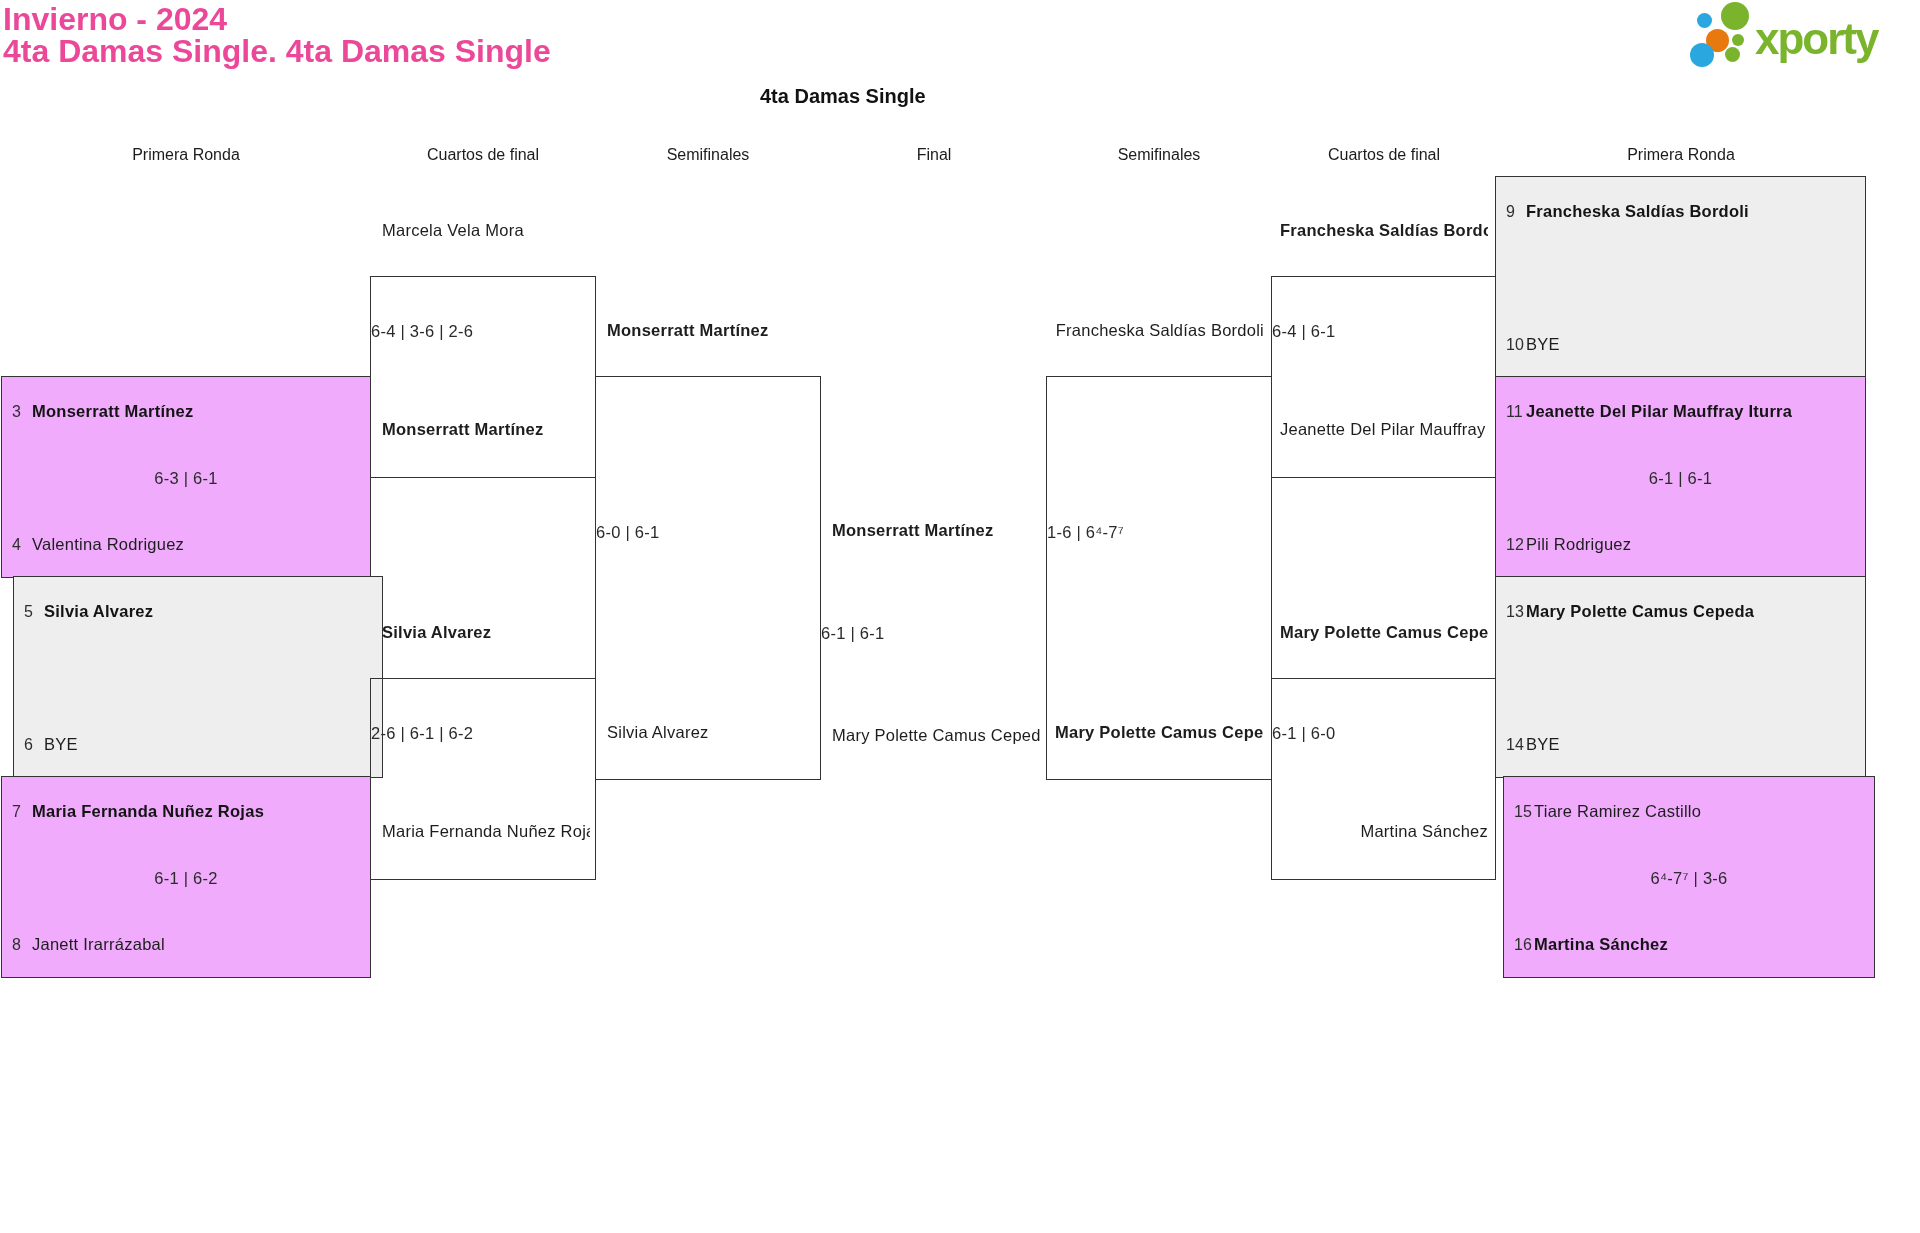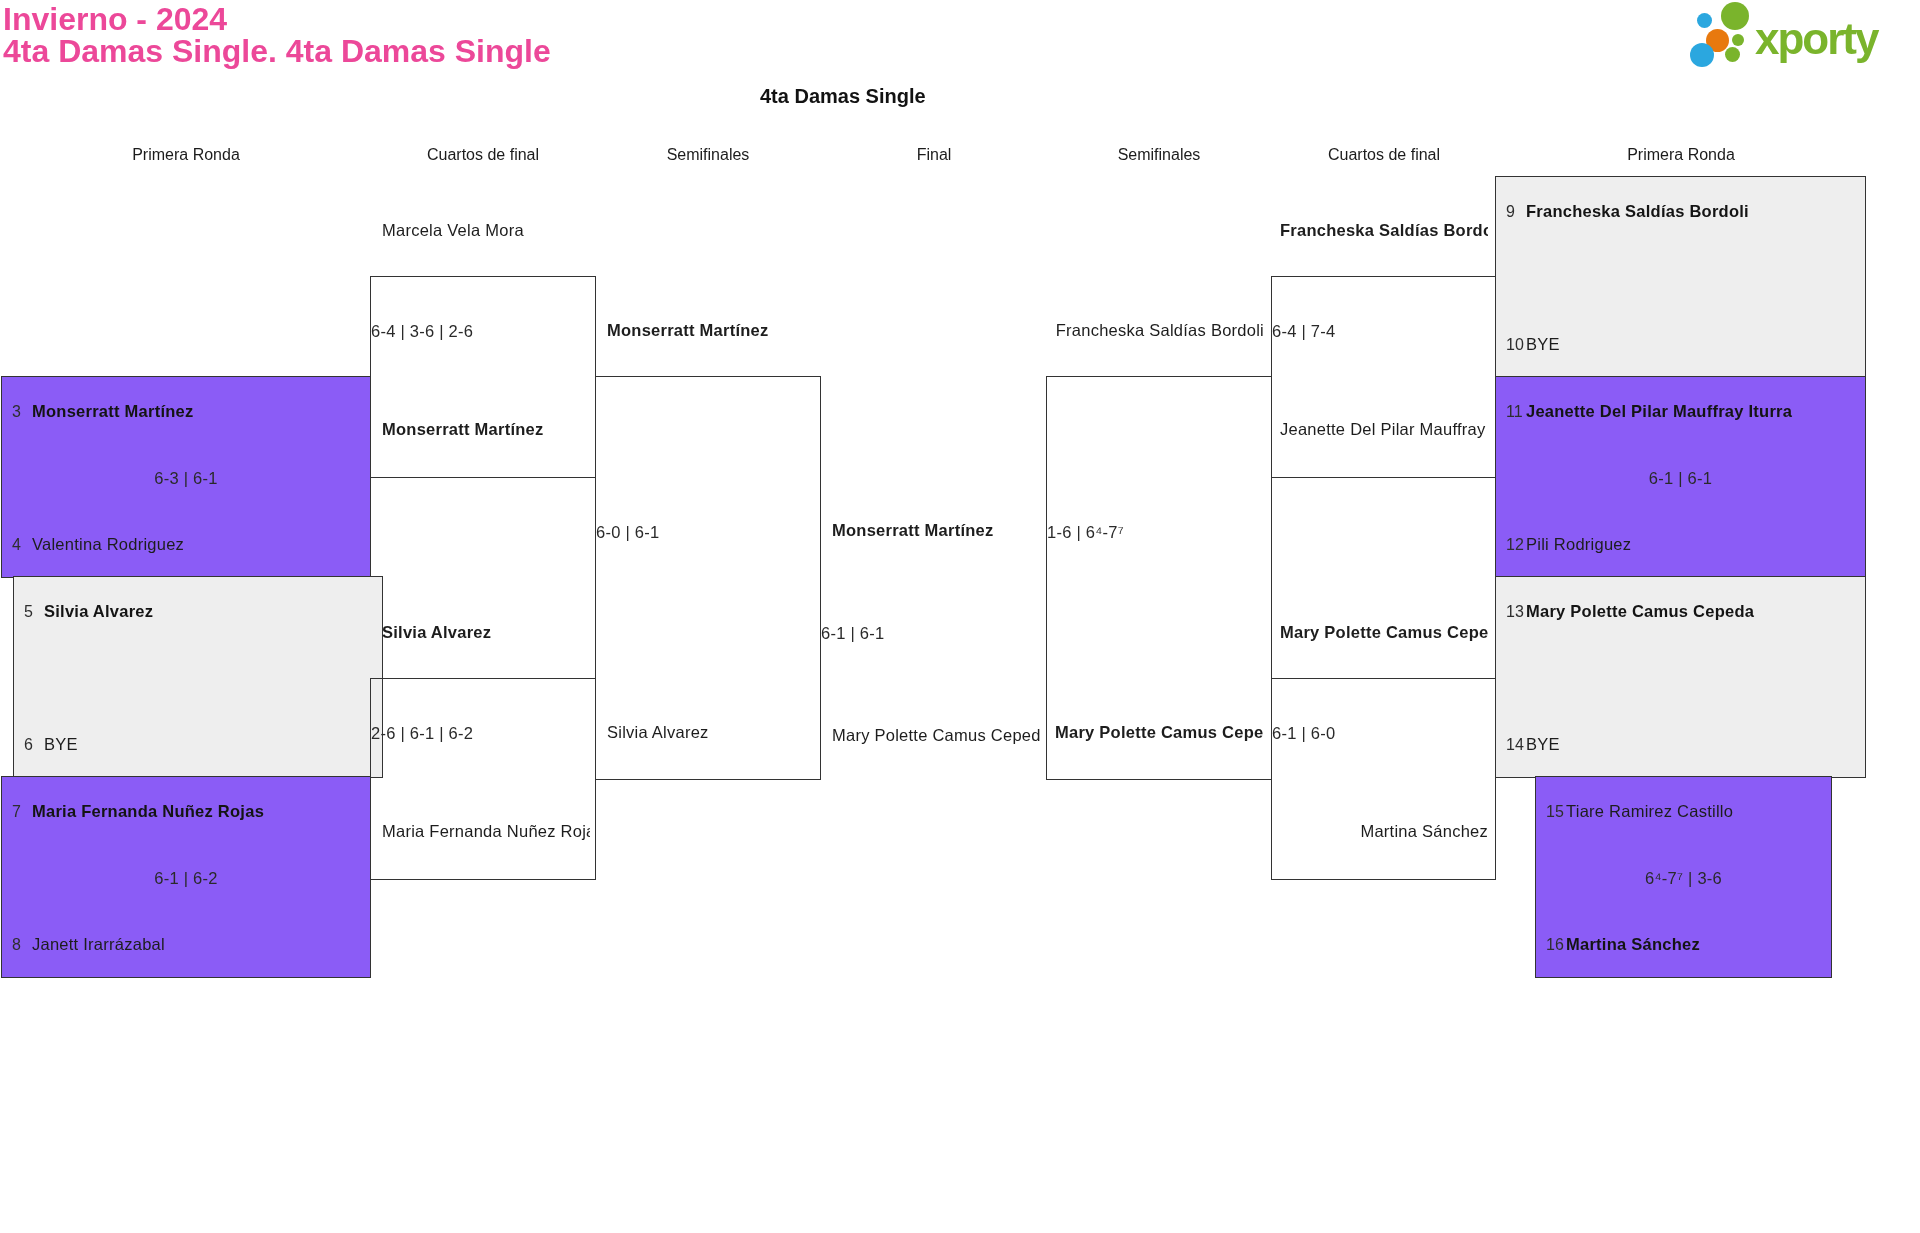--- a/index.html
+++ b/index.html
@@ -18,21 +18,21 @@
   .d4{left:47px;top:34px;width:12px;height:12px;background:#7ab42c;}
   .d5{left:5px;top:43px;width:24px;height:24px;background:#2ba7df;}
   .d6{left:40px;top:47px;width:15px;height:15px;background:#7ab42c;}
   .logo-text{position:absolute;left:70px;top:14px;font-size:44px;font-weight:700;letter-spacing:-2px;color:#7ab42c;}
 
   
   .bracket-title{position:absolute;left:760px;top:85px;width:400px;text-align:left;font-size:20px;font-weight:600;color:#121212;}
   .round-h{position:absolute;top:144px;width:220px;height:22px;line-height:22px;text-align:center;font-size:16px;font-weight:500;color:#1c1c1c;white-space:nowrap;}
 
   
-  .blk{position:absolute;height:202px;border:1px solid #333;box-sizing:border-box;background:#8b5cf6;}
+  .blk{position:absolute;height:202px;border:1px solid #333;box-sizing:border-box;background:#f0abfc;}
   .blk.gray{background:#eeeeee;}
   .prow{position:absolute;left:0;right:0;height:24px;line-height:24px;white-space:nowrap;overflow:hidden;padding-left:10px;}
   .prow.p1{top:22px;}
   .prow.p2{top:155px;}
   .scrow{position:absolute;left:0;right:0;top:89px;height:24px;line-height:24px;text-align:center;
          font-size:16.5px;color:#2a2a2a;letter-spacing:.25px;white-space:nowrap;overflow:hidden;}
   .seed{display:inline-block;min-width:20px;font-size:16px;color:#2e2e2e;}
   .pname{font-size:16.5px;color:#1d1d1d;letter-spacing:.25px;}
   .w{font-weight:700;color:#141414;}
 
@@ -102,39 +102,39 @@
   <div class="blk" style="left:1495px;top:376px;width:371px">
     <div class="prow p1"><span class="seed">11</span><span class="pname w">Jeanette Del Pilar Mauffray Iturra</span></div>
     <div class="scrow">6-1 | 6-1</div>
     <div class="prow p2"><span class="seed">12</span><span class="pname">Pili Rodriguez</span></div>
   </div>
   <div class="blk gray" style="left:1495px;top:576px;width:371px">
     <div class="prow p1"><span class="seed">13</span><span class="pname w">Mary Polette Camus Cepeda</span></div>
     <div class="scrow"></div>
     <div class="prow p2"><span class="seed">14</span><span class="pname">BYE</span></div>
   </div>
-  <div class="blk" style="left:1535px;top:776px;width:297px">
+  <div class="blk" style="left:1503px;top:776px;width:372px">
     <div class="prow p1"><span class="seed">15</span><span class="pname">Tiare Ramirez Castillo</span></div>
     <div class="scrow">6⁴-7⁷ | 3-6</div>
     <div class="prow p2"><span class="seed">16</span><span class="pname w">Martina Sánchez</span></div>
   </div>
 
   <div class="box qf" style="left:370px;top:276px;width:226px;height:202px">
     <div class="lab al top">Marcela Vela Mora</div>
     <div class="boxscore">6-4 | 3-6 | 2-6</div>
     <div class="lab al bot w">Monserratt Martínez</div>
   </div>
   <div class="box qf" style="left:370px;top:678px;width:226px;height:202px">
     <div class="lab al top w">Silvia Alvarez</div>
     <div class="boxscore">2-6 | 6-1 | 6-2</div>
     <div class="lab al bot">Maria Fernanda Nuñez Rojas</div>
   </div>
   <div class="box qf" style="left:1271px;top:276px;width:225px;height:202px">
     <div class="lab ar top w">Francheska Saldías Bordoli</div>
-    <div class="boxscore">6-4 | 7-4</div>
+    <div class="boxscore">6-4 | 6-1</div>
     <div class="lab ar bot">Jeanette Del Pilar Mauffray Iturra</div>
   </div>
   <div class="box qf" style="left:1271px;top:678px;width:225px;height:202px">
     <div class="lab ar top w">Mary Polette Camus Cepeda</div>
     <div class="boxscore">6-1 | 6-0</div>
     <div class="lab ar bot">Martina Sánchez</div>
   </div>
 
   <div class="box sf" style="left:595px;top:376px;width:226px;height:404px">
     <div class="lab al top w">Monserratt Martínez</div>

